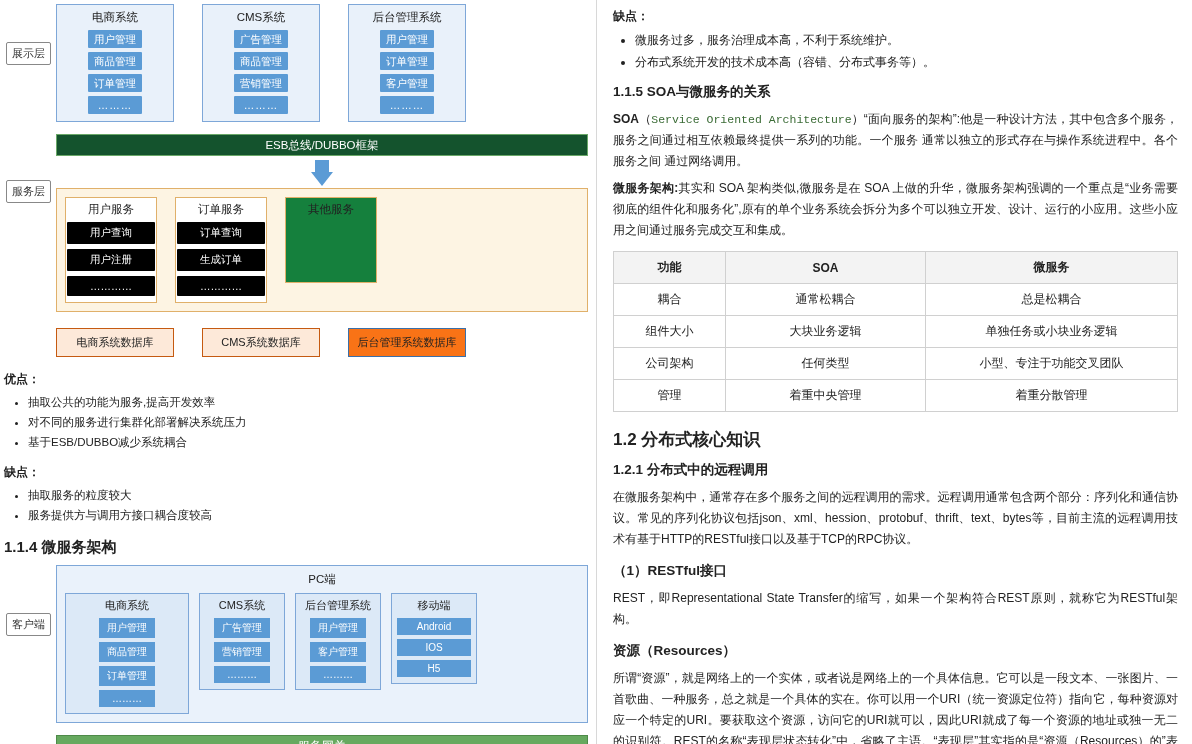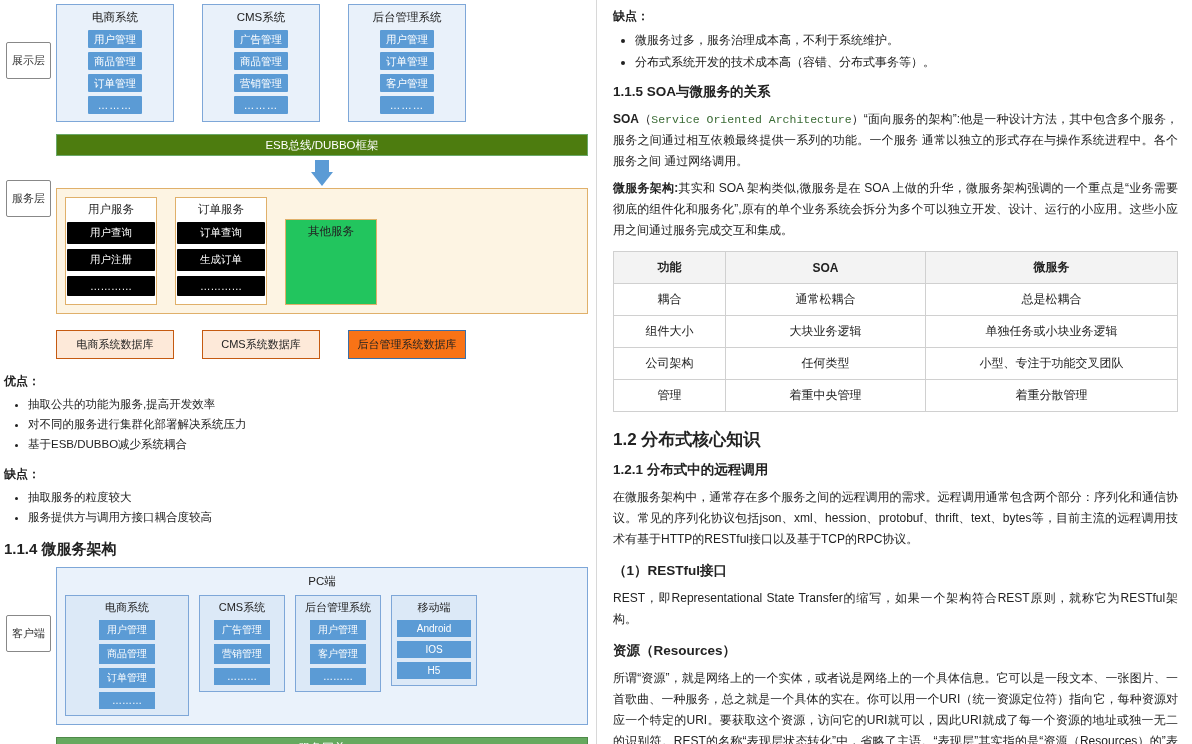--- a/index.html
+++ b/index.html
@@ -15,21 +15,21 @@
   .page { display: flex; width: 1192px; height: 744px; }
   .col-left { width: 596px; height: 744px; position: relative; padding: 4px 8px 0 4px; overflow: hidden; }
   .col-divider { width: 1px; background: #d8d8d8; height: 744px; }
   .col-right { width: 595px; height: 744px; padding: 6px 14px 0 16px; overflow: hidden; }
 
   
   .diagram { position: relative; }
   .band-label {
     position: absolute; left: 2px;
     border: 1px solid #888; background: #fff;
-    font-size: 11px; padding: 10px 5px; color: #333;
+    font-size: 11px; padding: 3px 5px; color: #333;
     border-radius: 2px;
   }
   .lane { margin-left: 52px; }
 
   .row-boxes { display: flex; gap: 28px; }
   .sys-box {
     border: 1px solid #7ea7d8;
     background: #e9f1fa;
     padding: 5px 6px 7px 6px;
     width: 118px;
@@ -37,36 +37,36 @@
   .sys-title { text-align: center; font-size: 11.5px; color: #222; margin-bottom: 5px; }
   .chips { display: flex; flex-wrap: wrap; gap: 4px; justify-content: center; }
   .chip {
     background: #5b9bd5; color: #fff; font-size: 10.5px;
     padding: 3px 0; width: 54px; text-align: center; border-radius: 1px;
     line-height: 1.15;
   }
   .chip.dots { letter-spacing: 1px; }
 
   .esb-bar {
-    margin-top: 12px; height: 22px; background: #4d7c0f; border:1px solid #6aa868;
+    margin-top: 12px; height: 22px; background: #14532d; border:1px solid #6aa868;
     color: #fff; font-size: 11.5px; display: flex; align-items: center; justify-content: center;
   }
   .arrow-down {
     width: 0; height: 0; margin: 0 auto;
     border-left: 11px solid transparent; border-right: 11px solid transparent;
     border-top: 14px solid #5b9bd5;
   }
   .arrow-stem { width: 14px; height: 12px; background: #5b9bd5; margin: 0 auto; }
 
   .svc-panel {
     border: 1px solid #e0b06a; background: #fdf4e3;
     padding: 8px; display: flex; gap: 18px; margin-top: 2px;
   }
   .svc-col { border: 1px solid #e0b06a; background: #fff; width: 92px; padding: 4px 1px 6px; }
-  .svc-col.plain { background: #22c55e; margin-top: 22px; }
+  .svc-col.plain { background: #15803d; }
   .svc-title { text-align: center; font-size: 11.5px; margin-bottom: 5px; }
   .svc-item {
     background: #000000; color: #fff; font-size: 10.5px;
     text-align: center; padding: 4px 0; margin-bottom: 5px; border-radius: 1px;
   }
   .svc-item.last { margin-bottom: 0; }
 
   .db-row { display: flex; gap: 28px; margin-top: 16px; }
   .db-box {
     border: 1px solid #c55a11; background: #fde9d9; color: #222;

